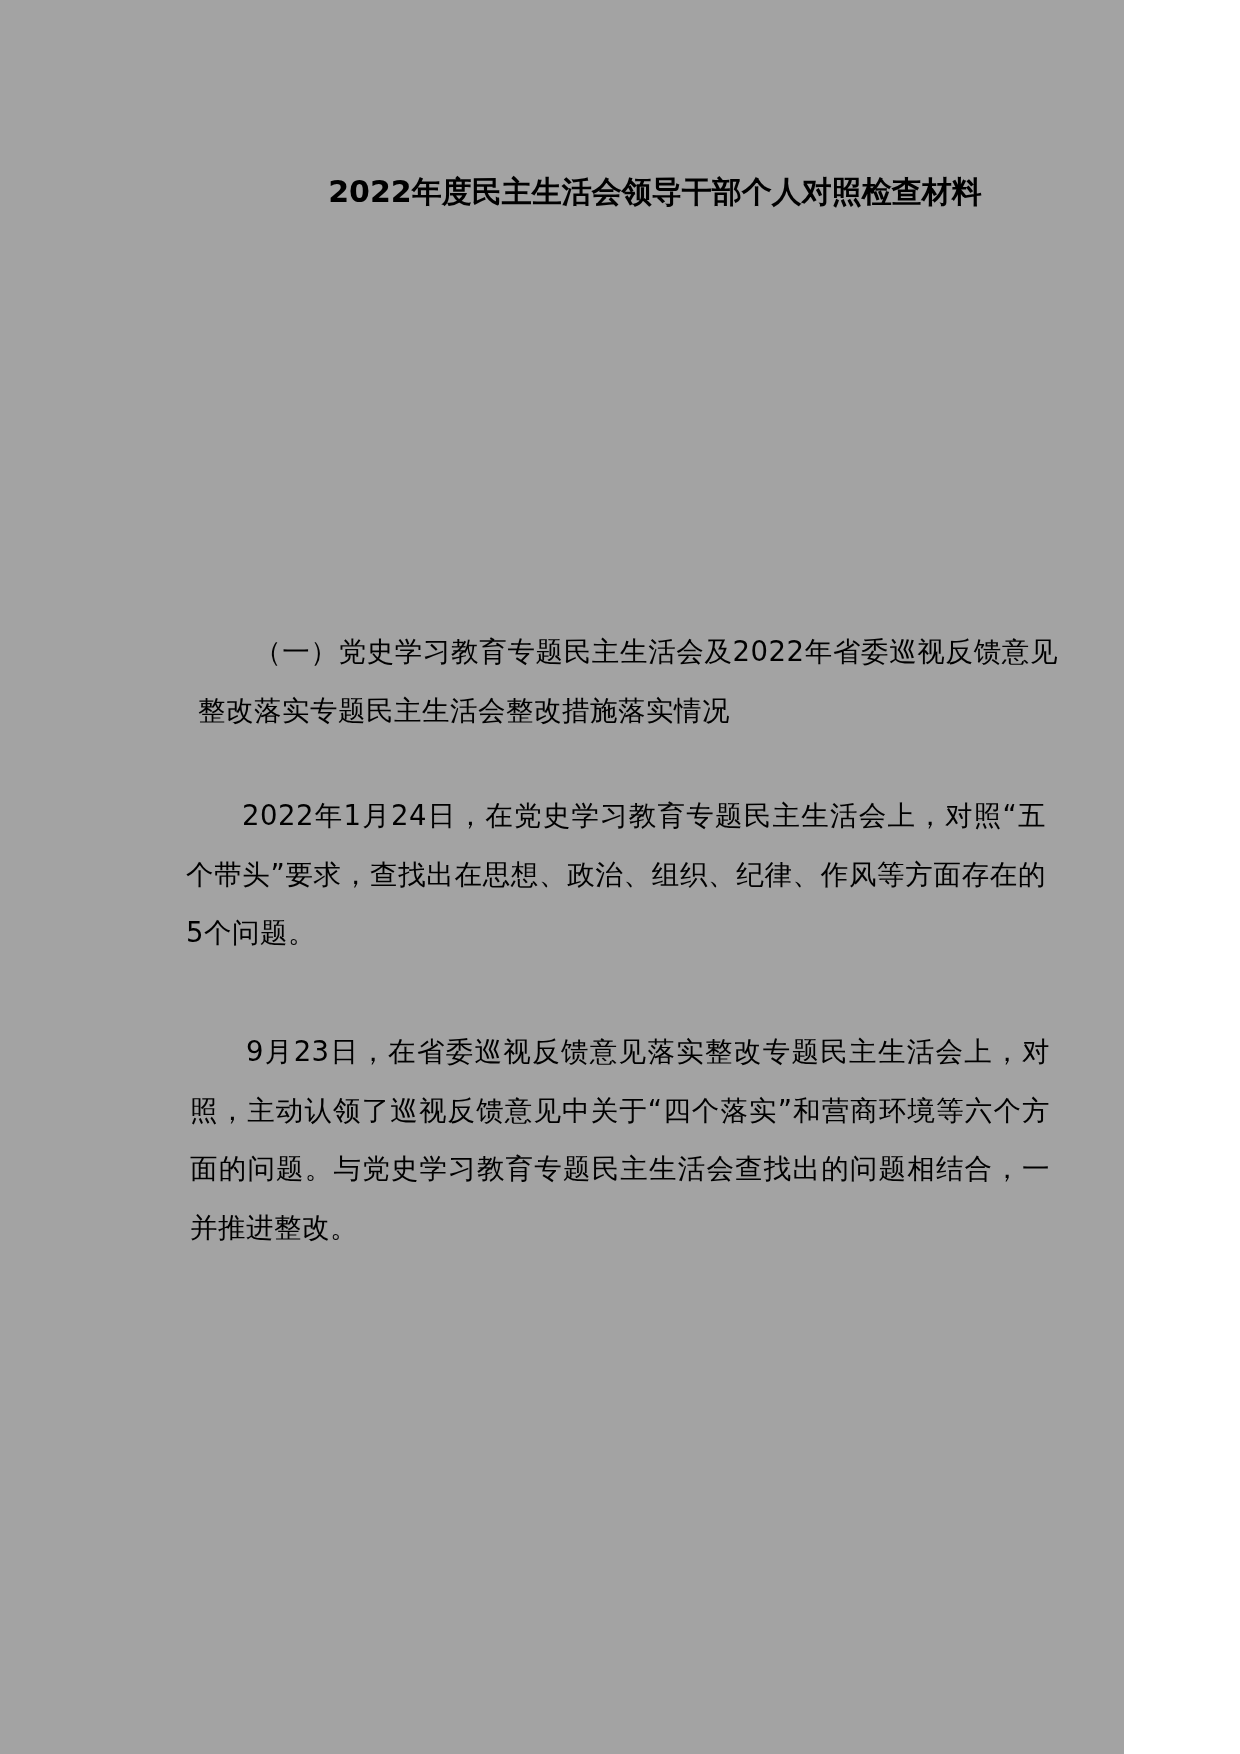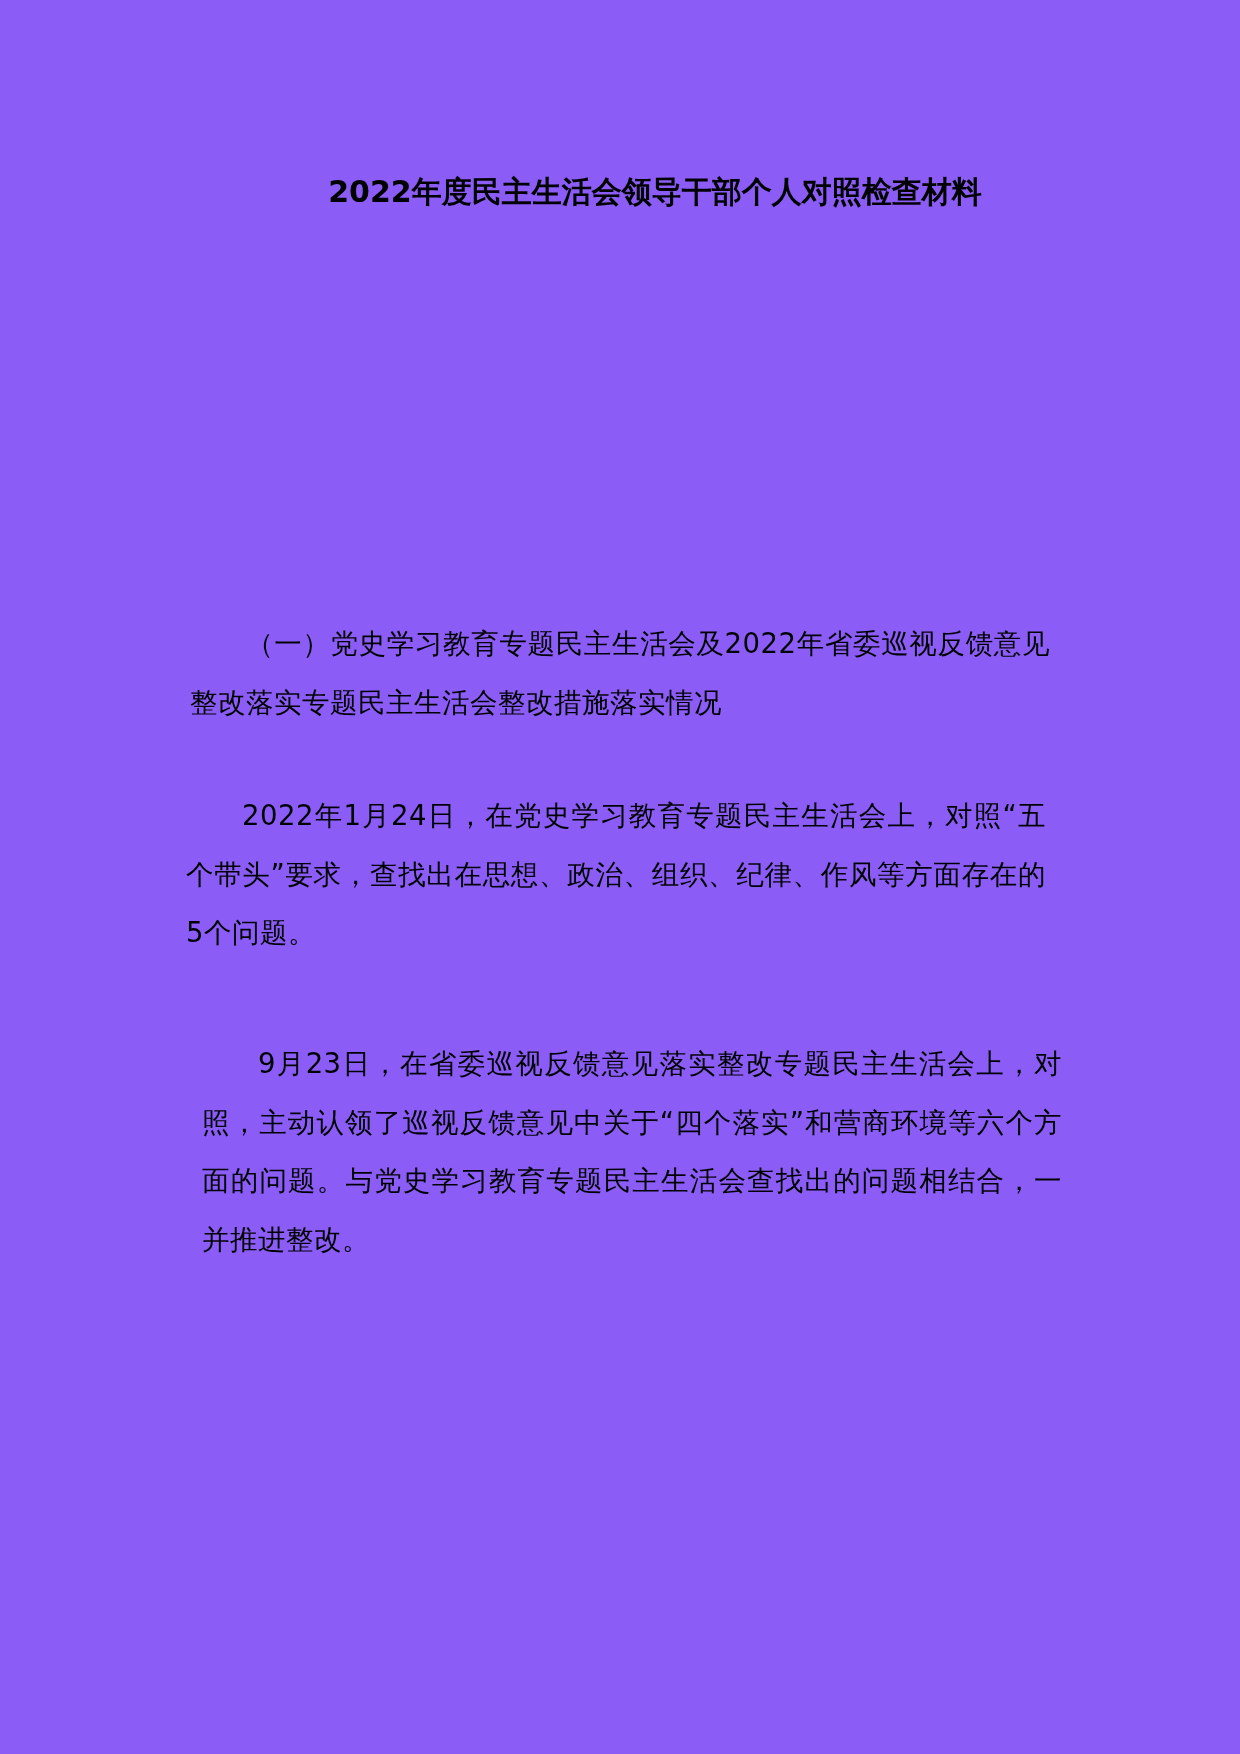--- a/index.html
+++ b/index.html
@@ -1,37 +1,37 @@
 <!DOCTYPE html>
 <html><head>
   <meta charset="utf-8">
   <style>
     html, body { margin: 0; padding: 0; background: #ffffff; }
     body { width: 1240px; height: 1754px; position: relative; overflow: hidden;
            font-family: "DejaVu Sans", "Liberation Sans", sans-serif; color: #000; }
-    .page { position: absolute; left: 0; top: 0; width: 1240px; height: 1754px; background: #8b5cf6; }
+    .page { position: absolute; left: 0; top: 0; width: 1124px; height: 1754px; background: #a3a3a3; }
     .title { position: absolute; top: 172px; left: 0; width: 1240px; text-align: center;
              font-size: 30px; font-weight: bold; letter-spacing: 0; line-height: 40px; }
     .title span { display: inline-block; padding-left: 70px; }
     .para { position: absolute; left: 186px; width: 860px; font-size: 27.5px; line-height: 58.5px;
             text-align: justify; text-indent: 56px; letter-spacing: 0.5px; }
     .heading { position: absolute; left: 186px; width: 860px; font-size: 27.5px; line-height: 58.5px;
                text-indent: 56px; }
     .sub { position: absolute; left: 186px; width: 860px; font-size: 27.5px; line-height: 58.5px;
            text-indent: 56px; text-align: justify; letter-spacing: 0.5px; }
   </style>
 </head>
 <body>
 
 <div class="page">
   <div class="title">
     <span>2022年度民主生活会领导干部个人对照检查材料</span>
   </div>
 
 
 
-  <p class="sub" style="top:610px; margin:4px;">（一）党史学习教育专题民主生活会及2022年省委巡视反馈意见整改落实专题民主生活会整改措施落实情况</p>
+  <p class="sub" style="top:610px; margin:12px;">（一）党史学习教育专题民主生活会及2022年省委巡视反馈意见整改落实专题民主生活会整改措施落实情况</p>
 
   <p class="para" style="top:786px; margin:0;">2022年1月24日，在党史学习教育专题民主生活会上，对照“五个带头”要求，查找出在思想、政治、组织、纪律、作风等方面存在的5个问题。</p>
 
-  <p class="para" style="top:1018px; margin:16px;">9月23日，在省委巡视反馈意见落实整改专题民主生活会上，对照，主动认领了巡视反馈意见中关于“四个落实”和营商环境等六个方面的问题。与党史学习教育专题民主生活会查找出的问题相结合，一并推进整改。</p>
+  <p class="para" style="top:1018px; margin:4px;">9月23日，在省委巡视反馈意见落实整改专题民主生活会上，对照，主动认领了巡视反馈意见中关于“四个落实”和营商环境等六个方面的问题。与党史学习教育专题民主生活会查找出的问题相结合，一并推进整改。</p>
 
 </div>
 
 </body></html>

